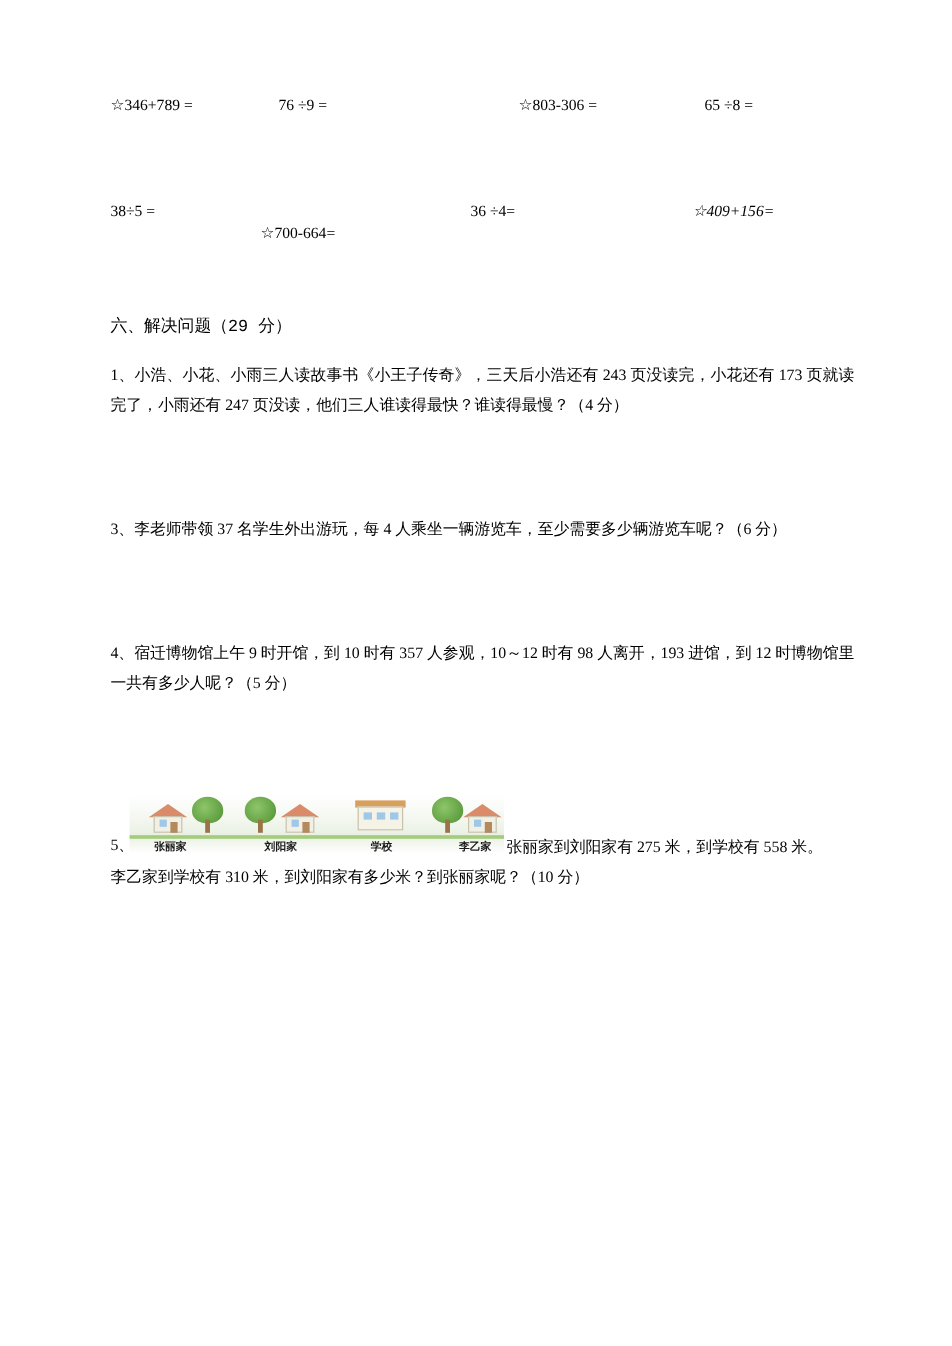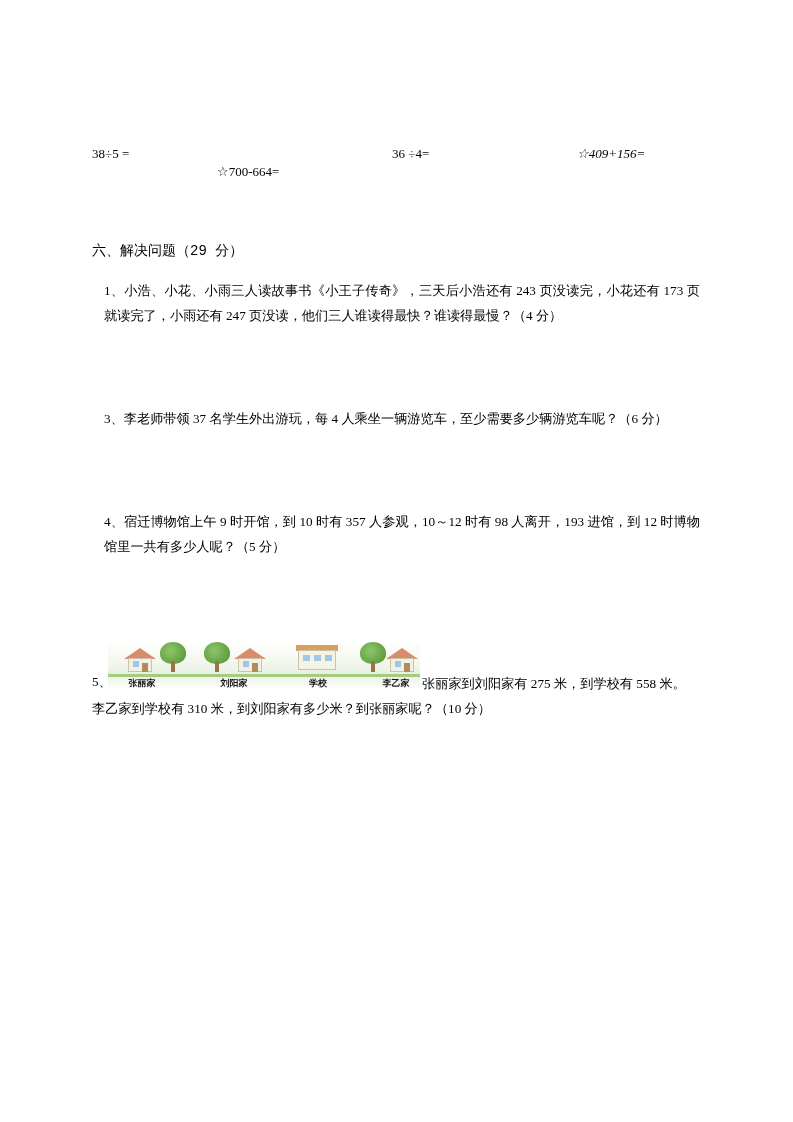--- a/index.html
+++ b/index.html
@@ -50,21 +50,21 @@
     line-height: 22px;
     margin-bottom: 16px;
     font-family: Liberation Mono, monospace;
   }
 
   
   .problem {
     font-size: 13.2px;
     line-height: 25px;
     text-align: justify;
-    margin: 12px;
+    margin: 0;
   }
   .p1 { margin-bottom: 78px; }
   .p2 { margin-bottom: 78px; }
   .p3 { margin-bottom: 78px; }
   .p4 { margin-bottom: 0; }
 
   
   .pic-wrap {
     position: relative;
     margin-top: 82px;
@@ -217,20 +217,26 @@
     font-size: 13.2px;
     line-height: 25px;
   }
 </style>
 </head>
 <body>
 
 <div class="page">
   <div class="content">
 
+    <div class="calc-row">
+      <span class="calc-cell" style="left:0px;">☆346+789 =</span>
+      <span class="calc-cell" style="left:140px;">76 ÷9 =</span>
+      <span class="calc-cell" style="left:340px;">☆803-306 =</span>
+      <span class="calc-cell" style="left:495px;">65 ÷8 =</span>
+    </div>
 
     <div class="spacer-1"></div>
 
     <div class="calc-row">
       <span class="calc-cell" style="left:0px;">38÷5 =</span>
       <span class="calc-cell" style="left:125px;margin-top:18px;">☆700-664=</span>
       <span class="calc-cell" style="left:300px;">36 ÷4=</span>
       <span class="calc-cell" style="left:485px;font-style:italic;">☆409+156=</span>
     </div>
 

